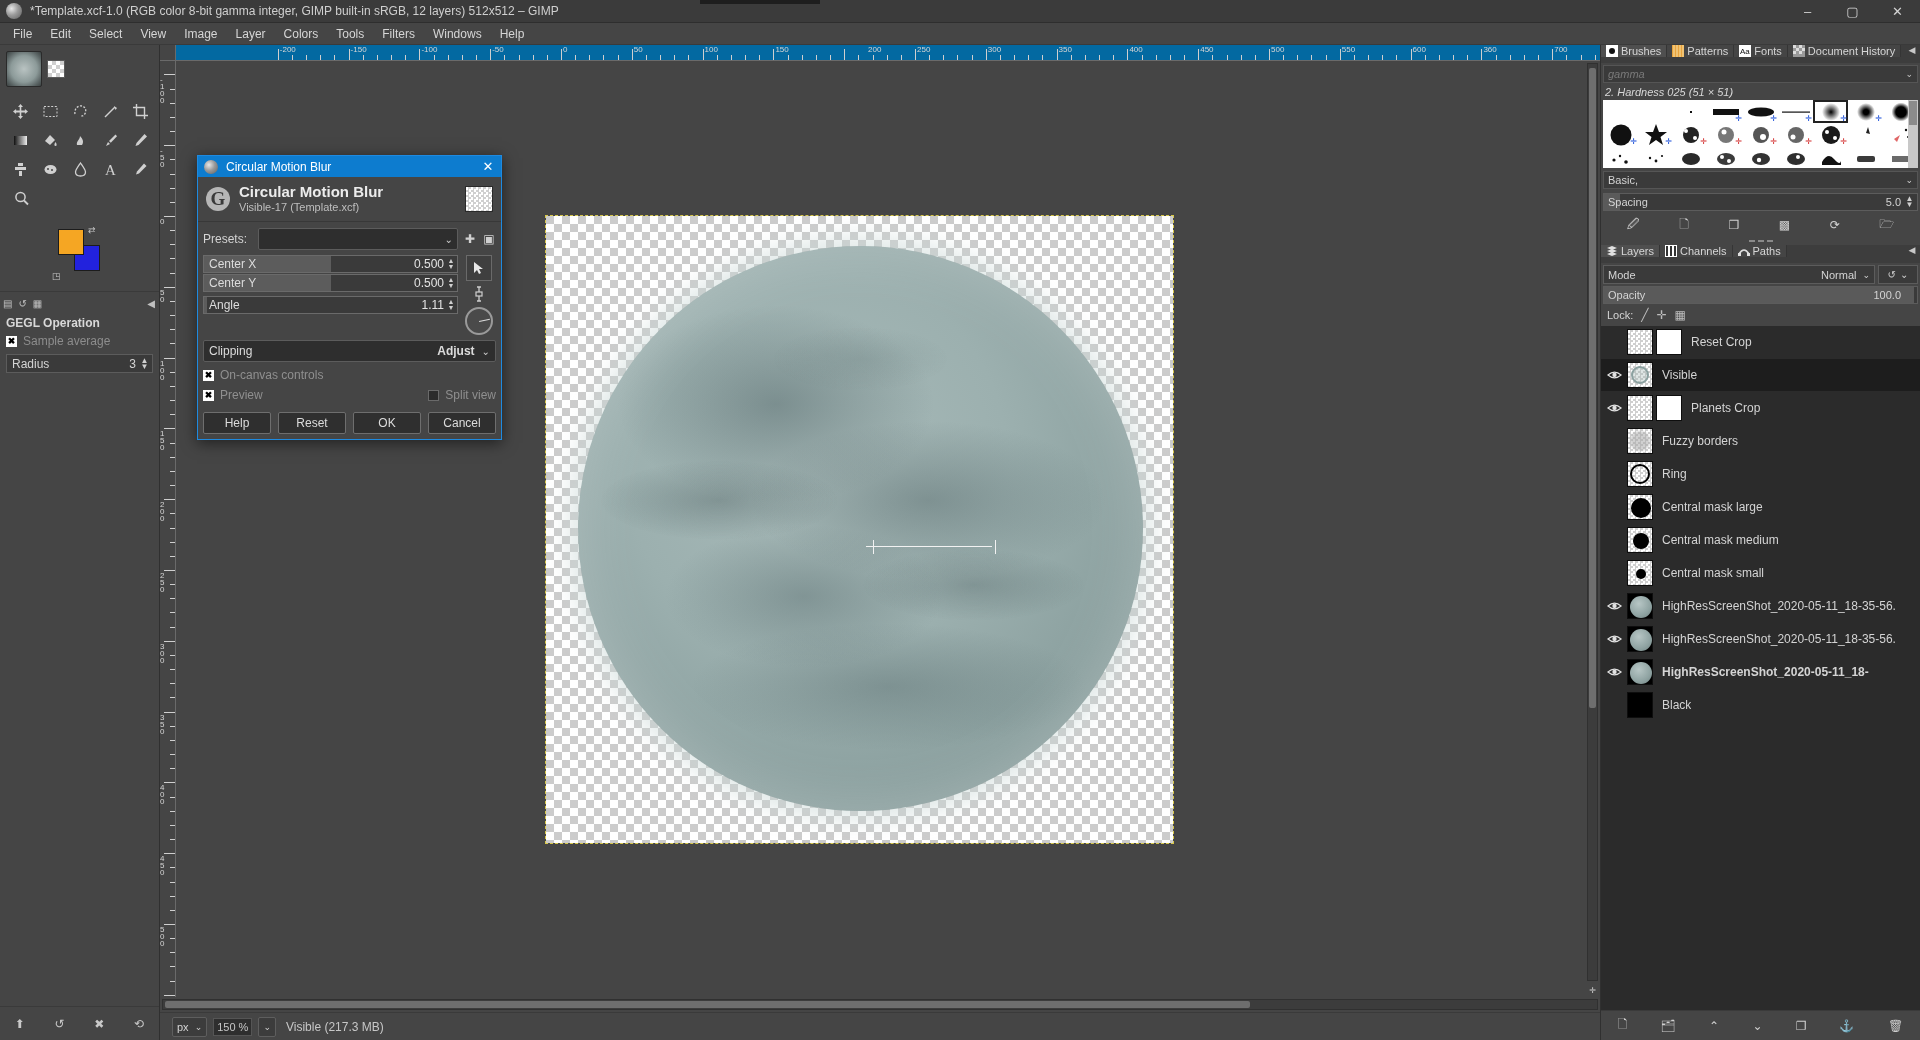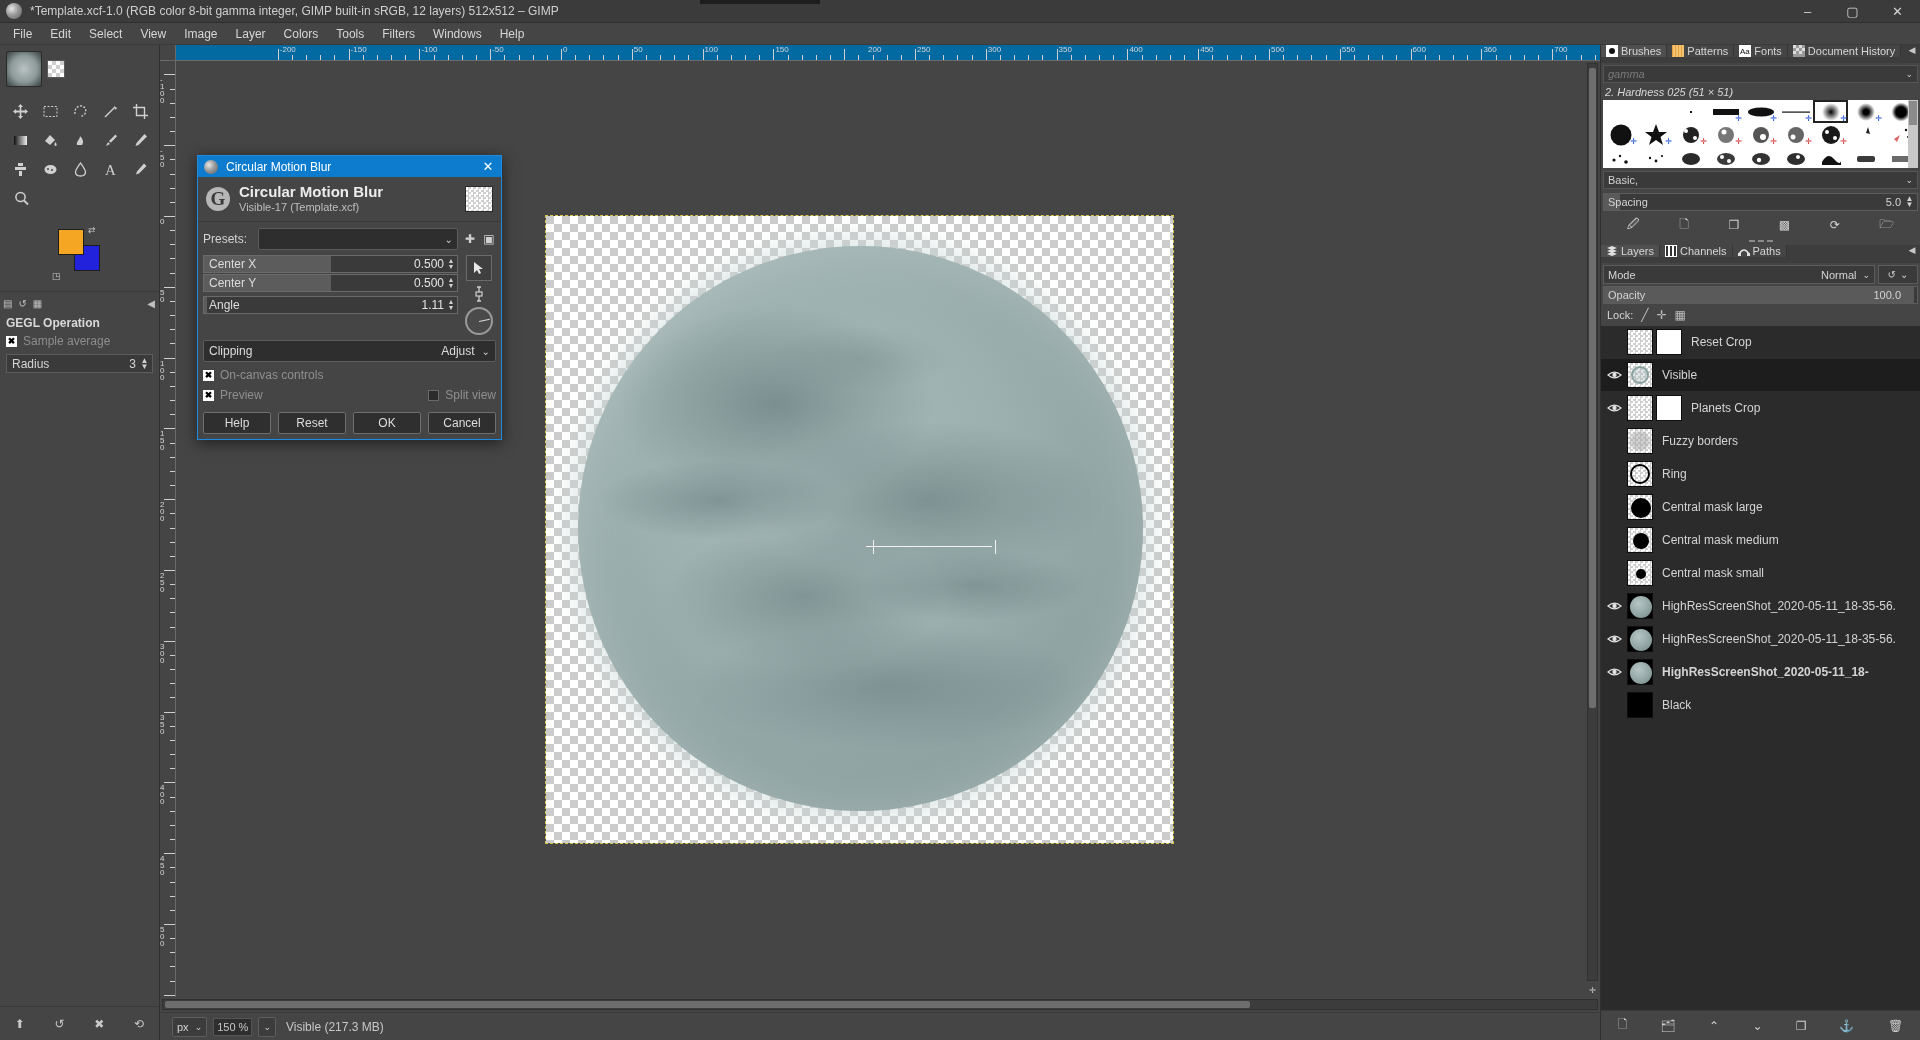--- a/index.html
+++ b/index.html
@@ -263,21 +263,21 @@
              display: flex; align-items: center; justify-content: center; }
   #chainBtn { width: 20px; height: 22px; display: flex; align-items: center; justify-content: center;
               color: #d0d0d0; font-size: 10px; }
   #angleDial { width: 28px; height: 28px; border-radius: 50%; border: 2px solid #9a9a9a;
                background: #4a4a4a; position: relative; }
   #angleDial i { position: absolute; left: 50%; top: 50%; width: 11px; height: 1px; background: #dcdcdc;
                  transform-origin: 0 0; transform: rotate(-12deg); }
   #clipRow { height: 22px; background: #2e2e2e; border: 1px solid #5c5c5c; display: flex;
              align-items: center; padding: 0 5px; margin-top: 5px; border-radius: 2px; }
   #clipRow .clbl { font-size: 12px; color: #dcdcdc; }
-  #clipRow .cval { margin-left: auto; font-size: 12px; color: #dcdcdc; }
+  #clipRow .cval { margin-left: auto; font-size: 12px; color: #dcdcdc; font-weight: bold; }
   #clipRow .caret { margin-left: 7px; font-size: 10px; color: #cfcfcf; }
   .dchk { display: flex; align-items: center; gap: 6px; margin-top: 6px; }
   .dchk .lbl { font-size: 12px; color: #8f8f8f; }
   .ochk { width: 11px; height: 11px; background: #fff; color: #000; font-size: 9px; font-weight: bold;
           display: flex; align-items: center; justify-content: center; line-height: 1; flex: none; }
   .ochk.empty { background: #2b2b2b; border: 1px solid #6a6a6a; }
   #splitWrap { margin-left: auto; display: flex; align-items: center; gap: 6px; }
   #dlgBtns { display: flex; gap: 7px; margin-top: 10px; }
   .dbtn { flex: 1; height: 22px; background: #2f2f2f; border: 1px solid #6e6e6e; border-radius: 2px;
           display: flex; align-items: center; justify-content: center; font-size: 12px; color: #dcdcdc; }

